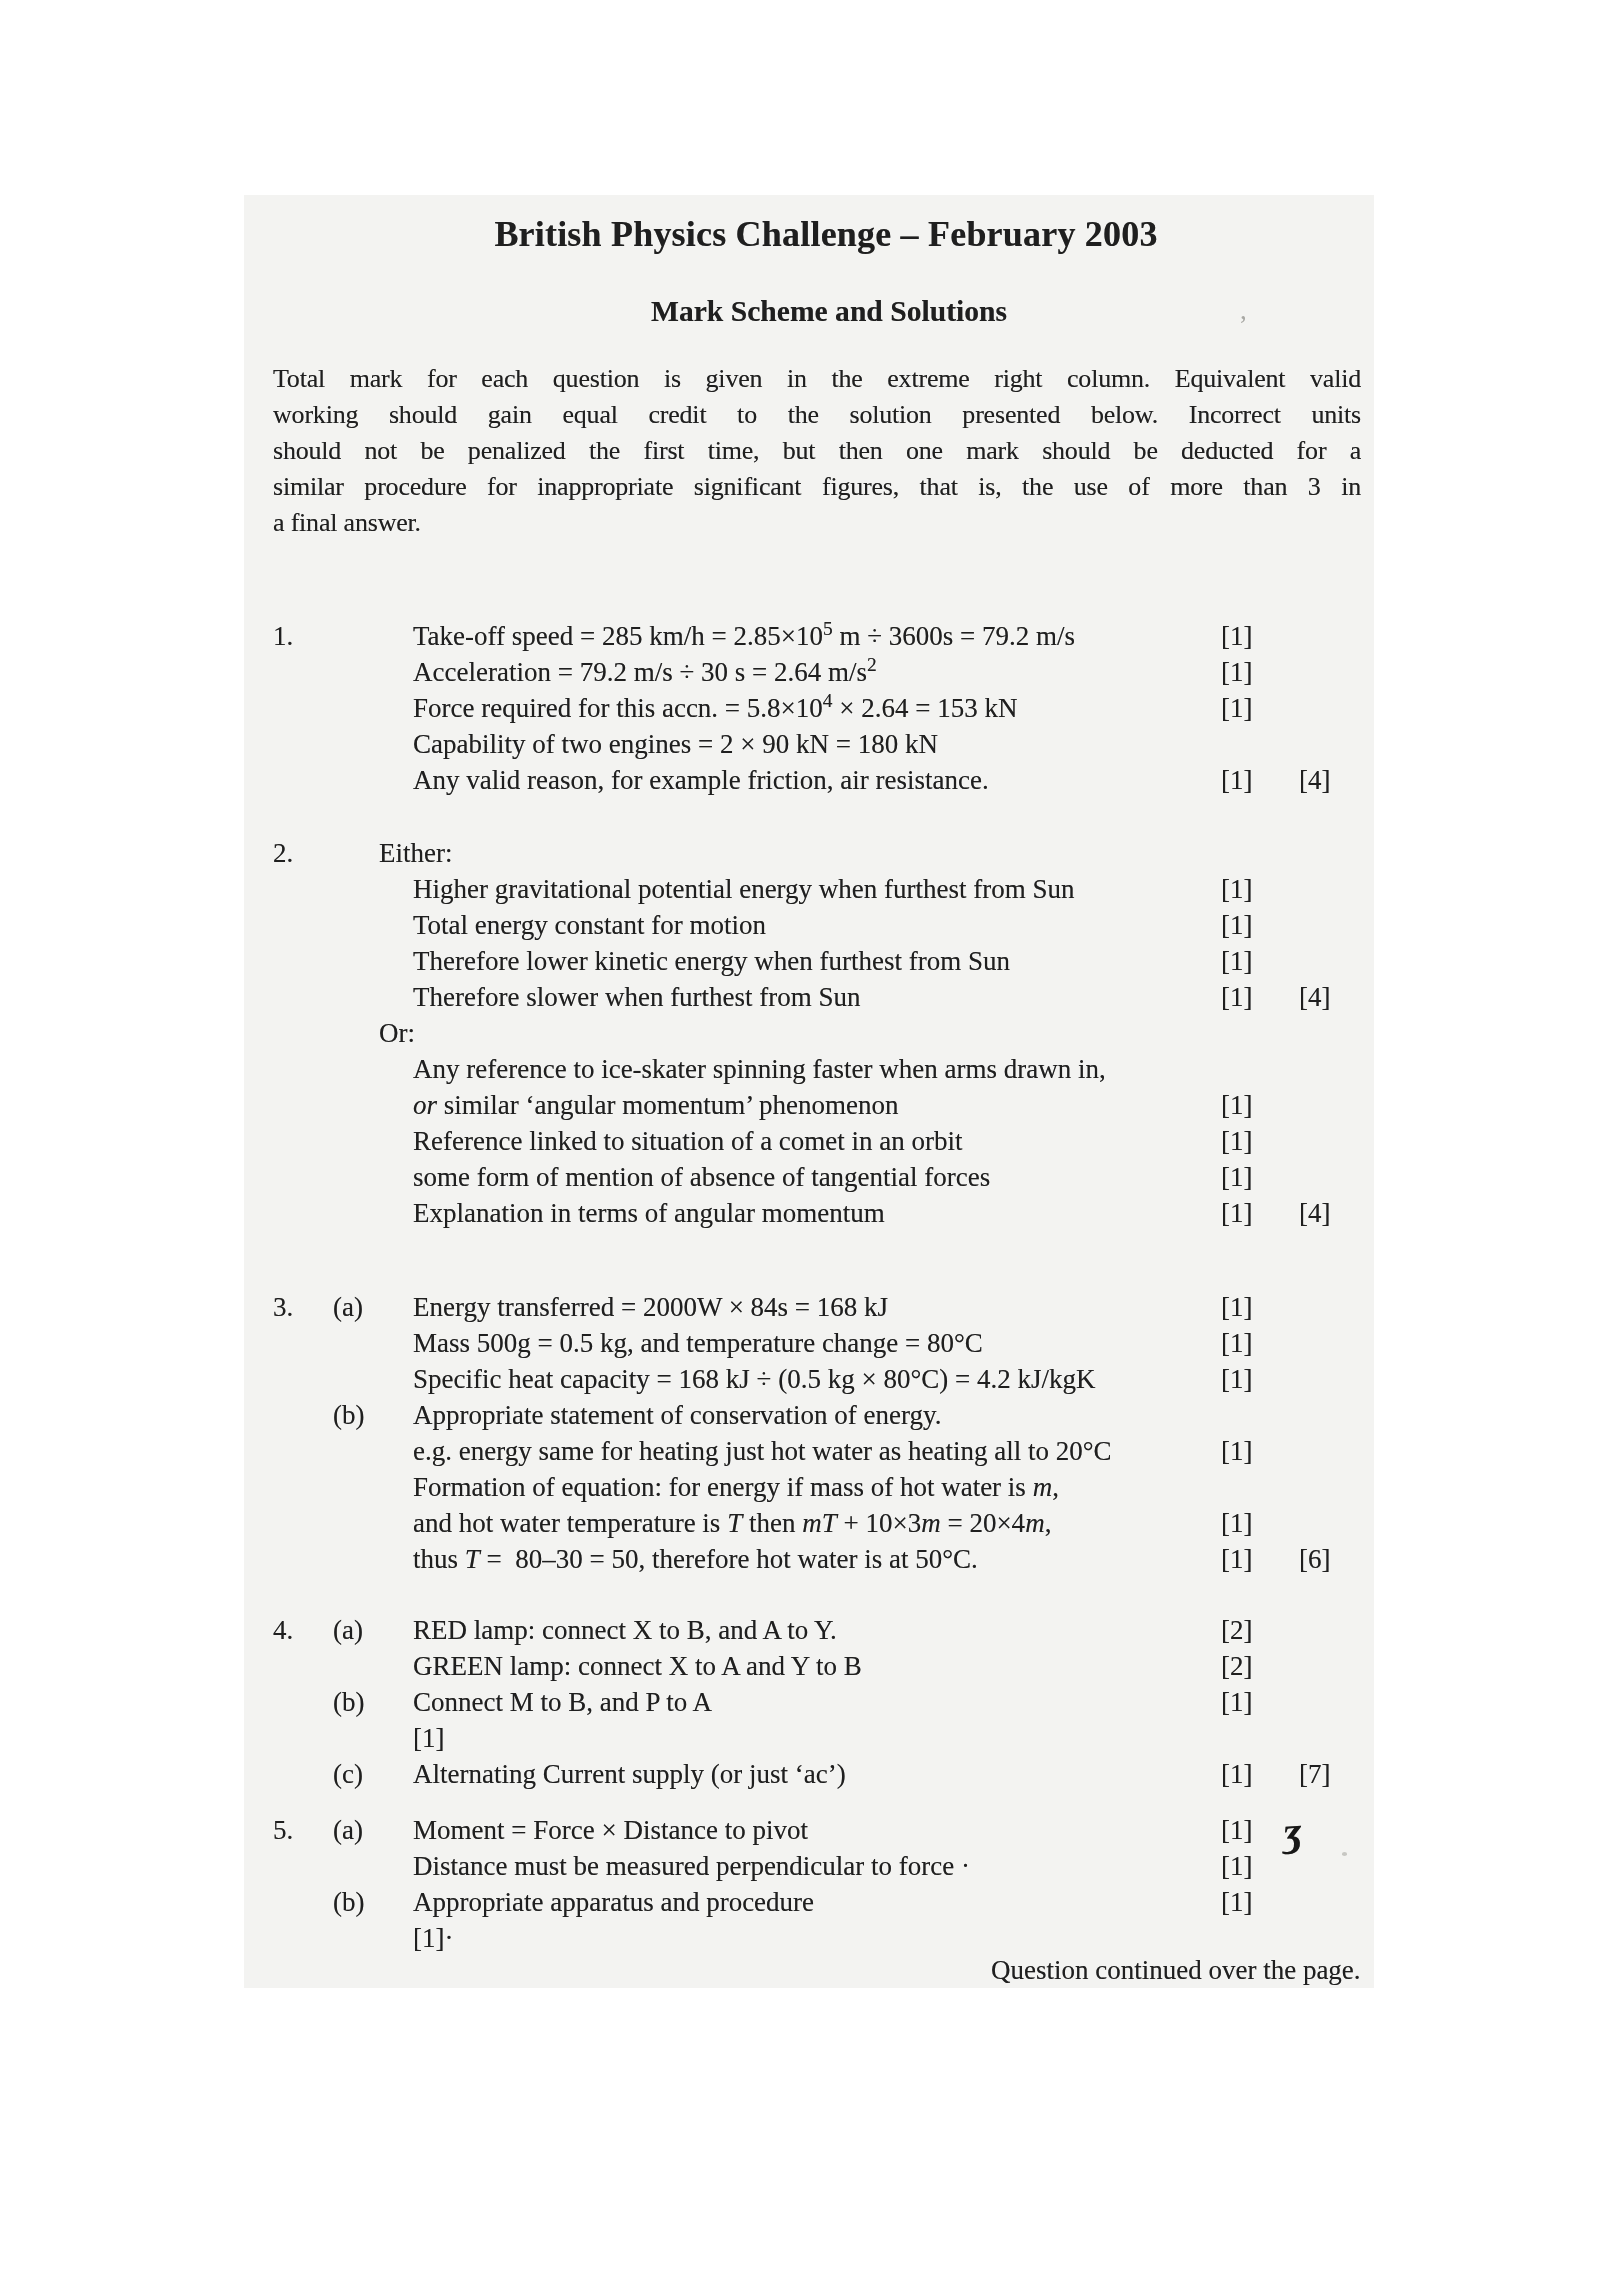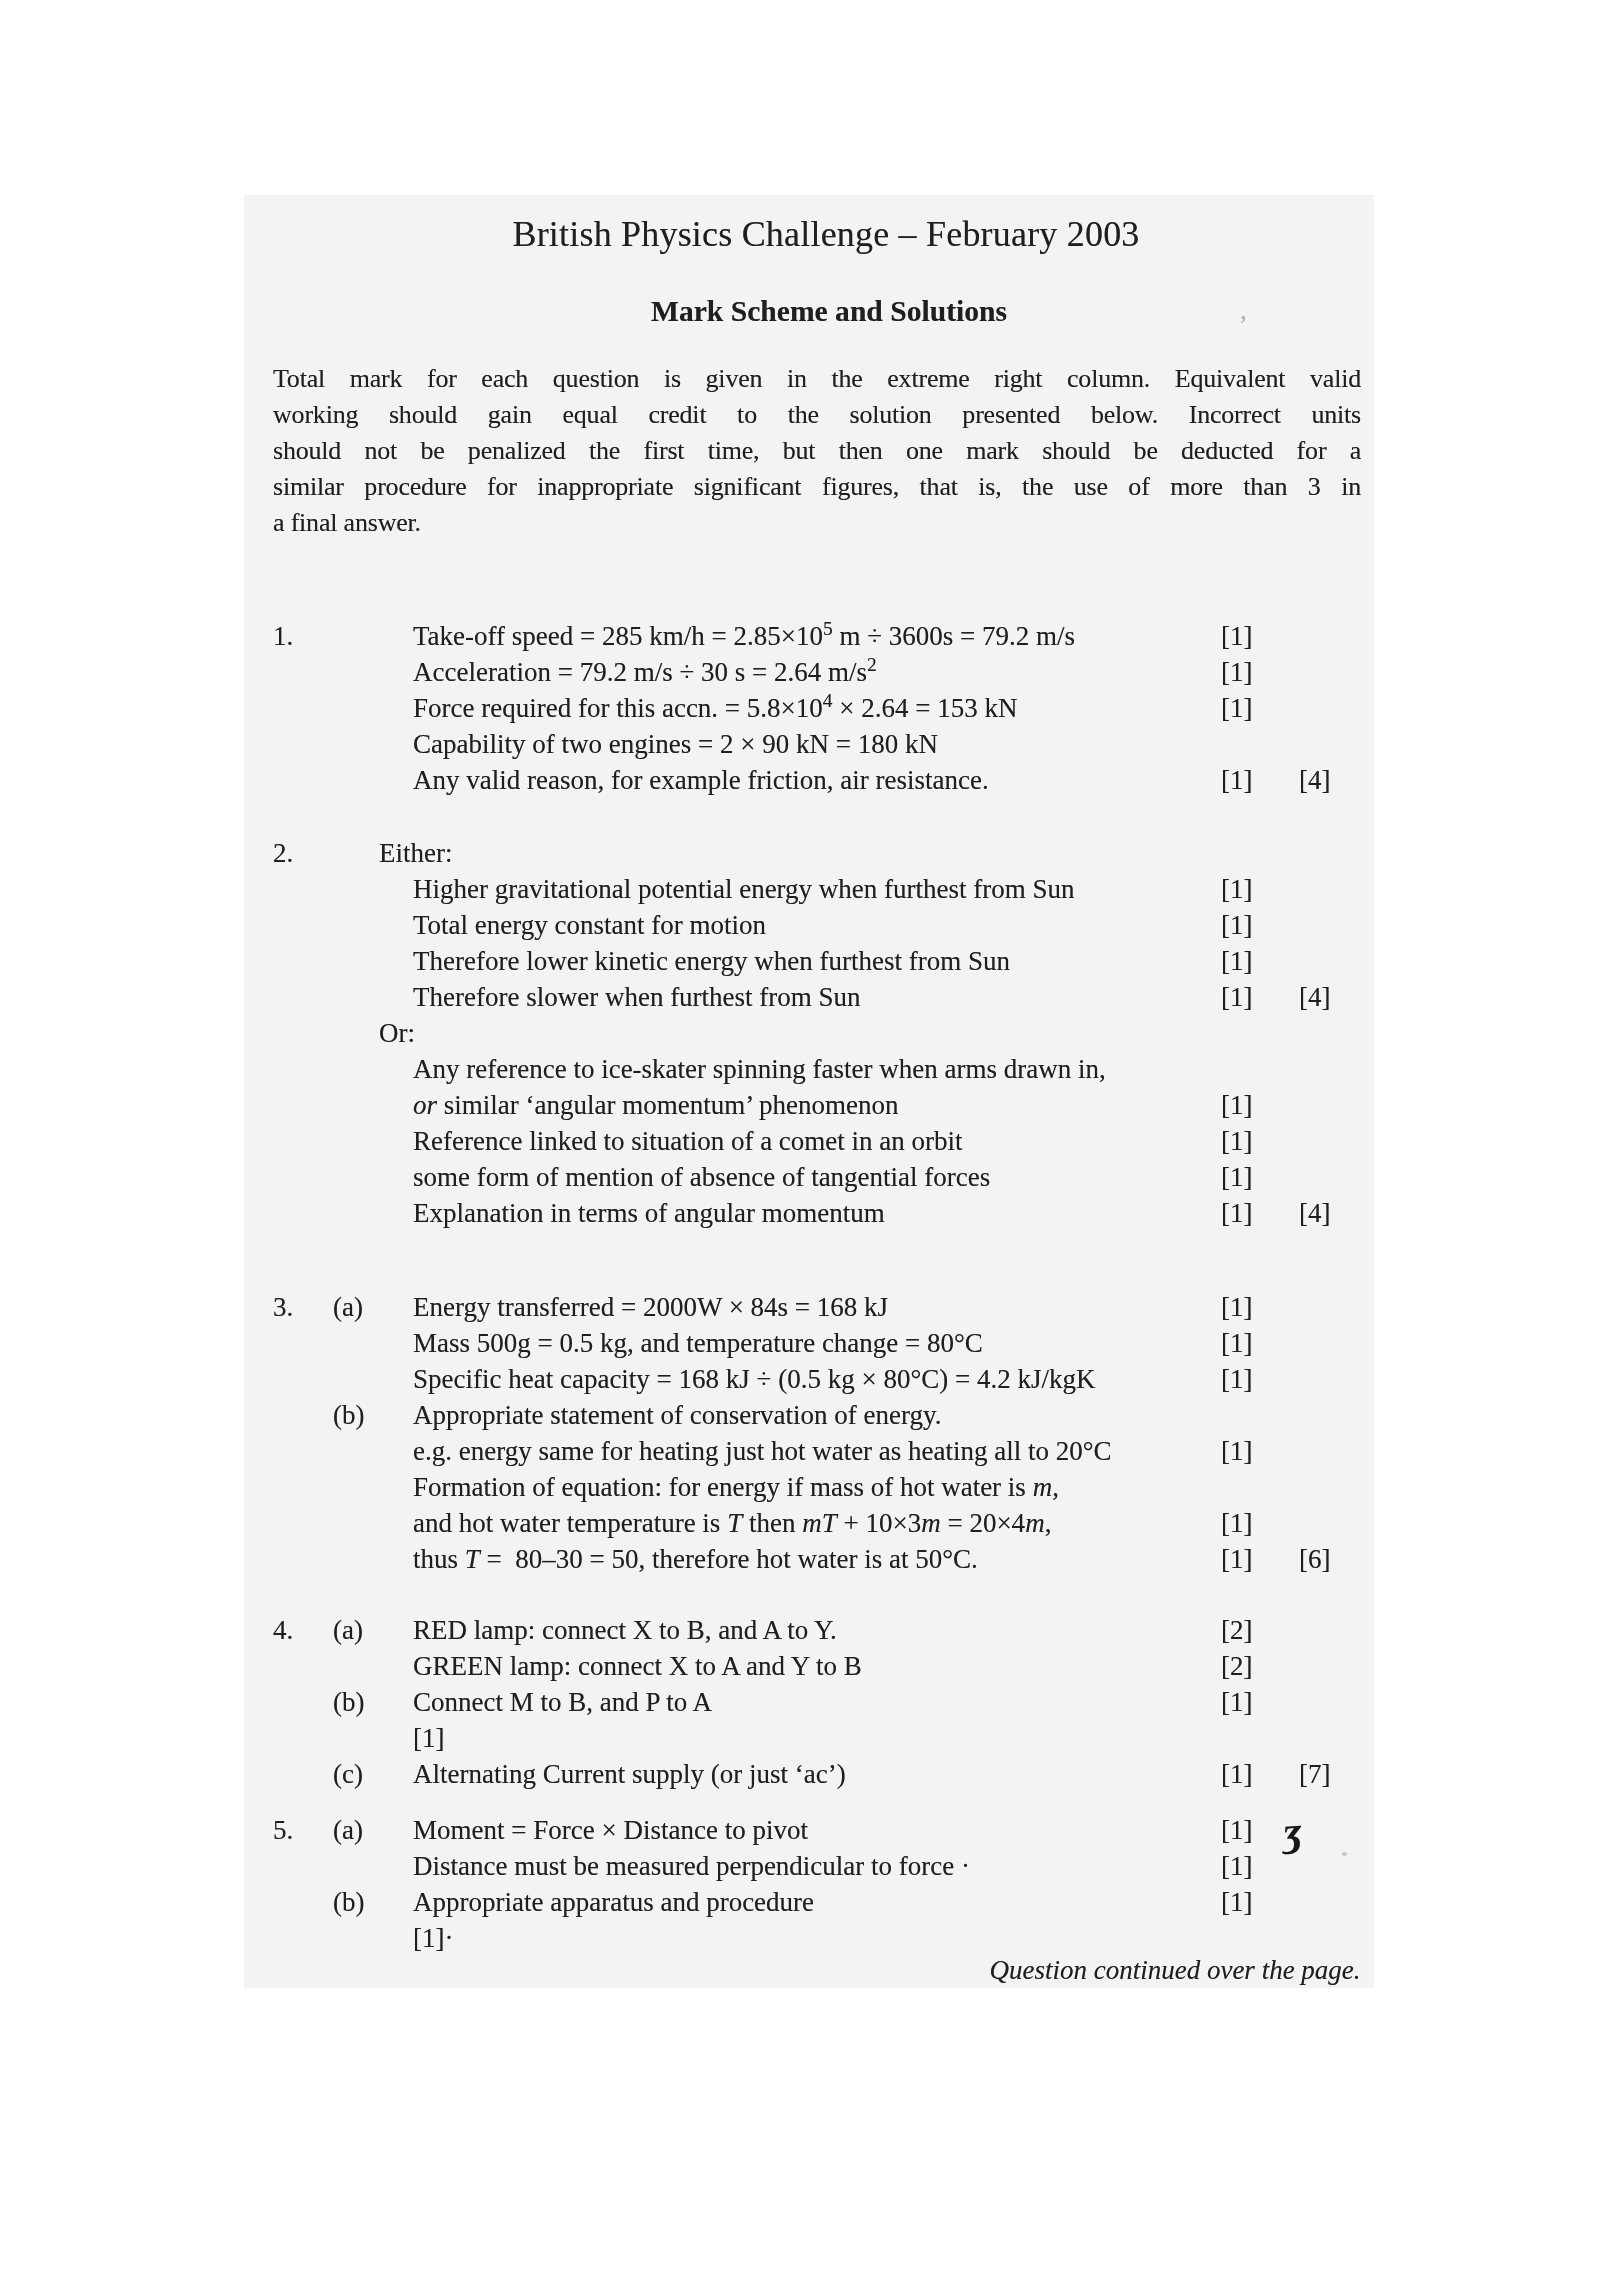--- a/index.html
+++ b/index.html
@@ -15,21 +15,21 @@
     left:244px;top:195px;
     width:1130px;height:1793px;
     background:#f3f3f1;
     color:#1f1f1f;
   }
   .page *{text-shadow:0 0 0.5px rgba(20,20,20,0.45);}
   .doc-title{
     position:absolute;top:18px;left:0;width:100%;
     box-sizing:border-box;padding-left:34px;
     text-align:center;
-    font-size:36px;font-weight:normal;line-height:43px;
+    font-size:36px;font-weight:bold;line-height:43px;
     letter-spacing:0.2px;
   }
   .doc-subtitle{
     position:absolute;top:97px;left:0;width:100%;
     box-sizing:border-box;padding-left:40px;
     text-align:center;
     font-size:29.6px;font-weight:bold;line-height:39px;
   }
   .intro{
     position:absolute;left:29px;top:166px;width:1088px;
@@ -58,21 +58,21 @@
     grid-template-columns:60px 80px 808px 78px auto;
     font-size:27px;line-height:36px;
   }
   .qtxt{white-space:pre-wrap;}
   .qtxt sup{font-size:0.72em;line-height:0;}
   .qlabel{margin-left:-34px;}
   .it{font-style:italic;}
   .qm,.qm2{white-space:nowrap;}
   .footer-note{
     position:absolute;right:13.4px;top:1757px;
-    font-style:italic;font-size:27px;line-height:36px;margin-left:36px;
+    font-size:27px;line-height:36px;margin-left:36px;
   }
   .squiggle{
     position:absolute;left:1039px;top:1616px;
     font-size:41px;line-height:41px;font-style:italic;font-weight:bold;
     color:#181818;transform:rotate(-4deg);
   }
   .subtitle-tick{
     position:absolute;left:996px;top:100px;
     font-size:27px;color:#a8a8a4;text-shadow:none;
   }

